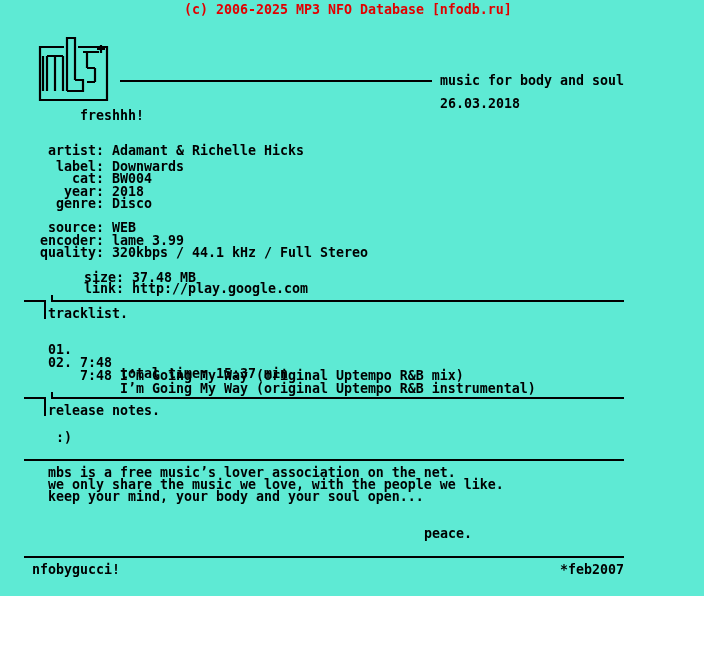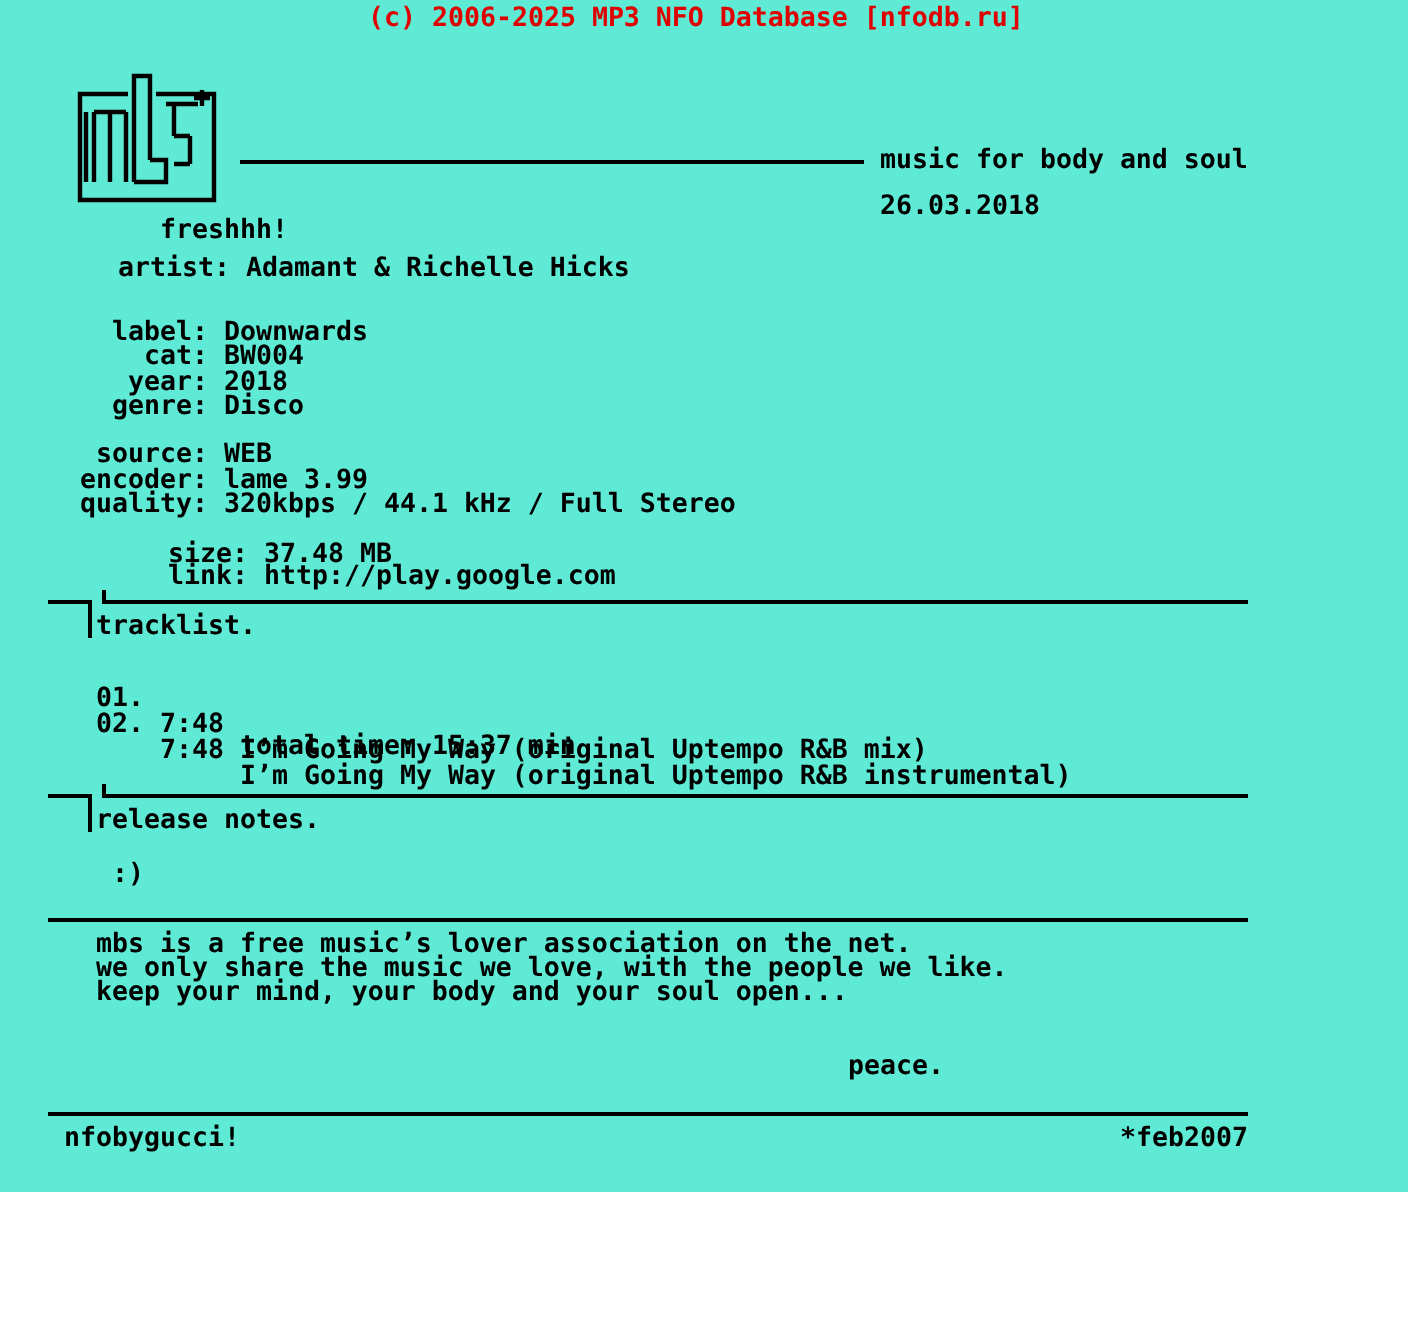--- a/index.html
+++ b/index.html
@@ -45,21 +45,21 @@
         <path d="M60,13 H68 M64,9 V17"></path>
       </g>
     </svg>
   </div>
 
   <div class="hline" style="left:120px;top:80px;width:312px;"></div>
   <div class="ln" style="top:74px;left:440px;">music for body and soul</div>
   <div class="ln" style="top:97px;left:440px;">26.03.2018</div>
   <div class="ln" style="top:109px;left:68px;margin-left:12px;">freshhh!</div>
 
-  <div class="ln" style="top:128px;left:0;padding-left:11px;"><span class="lbl">artist:</span><span class="val">Adamant &amp; Richelle Hicks</span></div>
+  <div class="ln" style="top:144px;left:0;"><span class="lbl">artist:</span><span class="val">Adamant &amp; Richelle Hicks</span></div>
   <div class="ln" style="top:160px;left:0;"><span class="lbl">label:</span><span class="val">Downwards</span></div>
   <div class="ln" style="top:172px;left:0;"><span class="lbl">cat:</span><span class="val">BW004</span></div>
   <div class="ln" style="top:185px;left:0;"><span class="lbl">year:</span><span class="val">2018</span></div>
   <div class="ln" style="top:197px;left:0;"><span class="lbl">genre:</span><span class="val">Disco</span></div>
 
   <div class="ln" style="top:221px;left:0;"><span class="lbl">source:</span><span class="val">WEB</span></div>
   <div class="ln" style="top:234px;left:0;"><span class="lbl">encoder:</span><span class="val">lame 3.99</span></div>
   <div class="ln" style="top:246px;left:0;"><span class="lbl">quality:</span><span class="val">320kbps / 44.1 kHz / Full Stereo</span></div>
   <div class="ln" style="top:271px;left:0;margin-left:20px;"><span class="lbl">size:</span><span class="val">37.48 MB</span></div>
 

